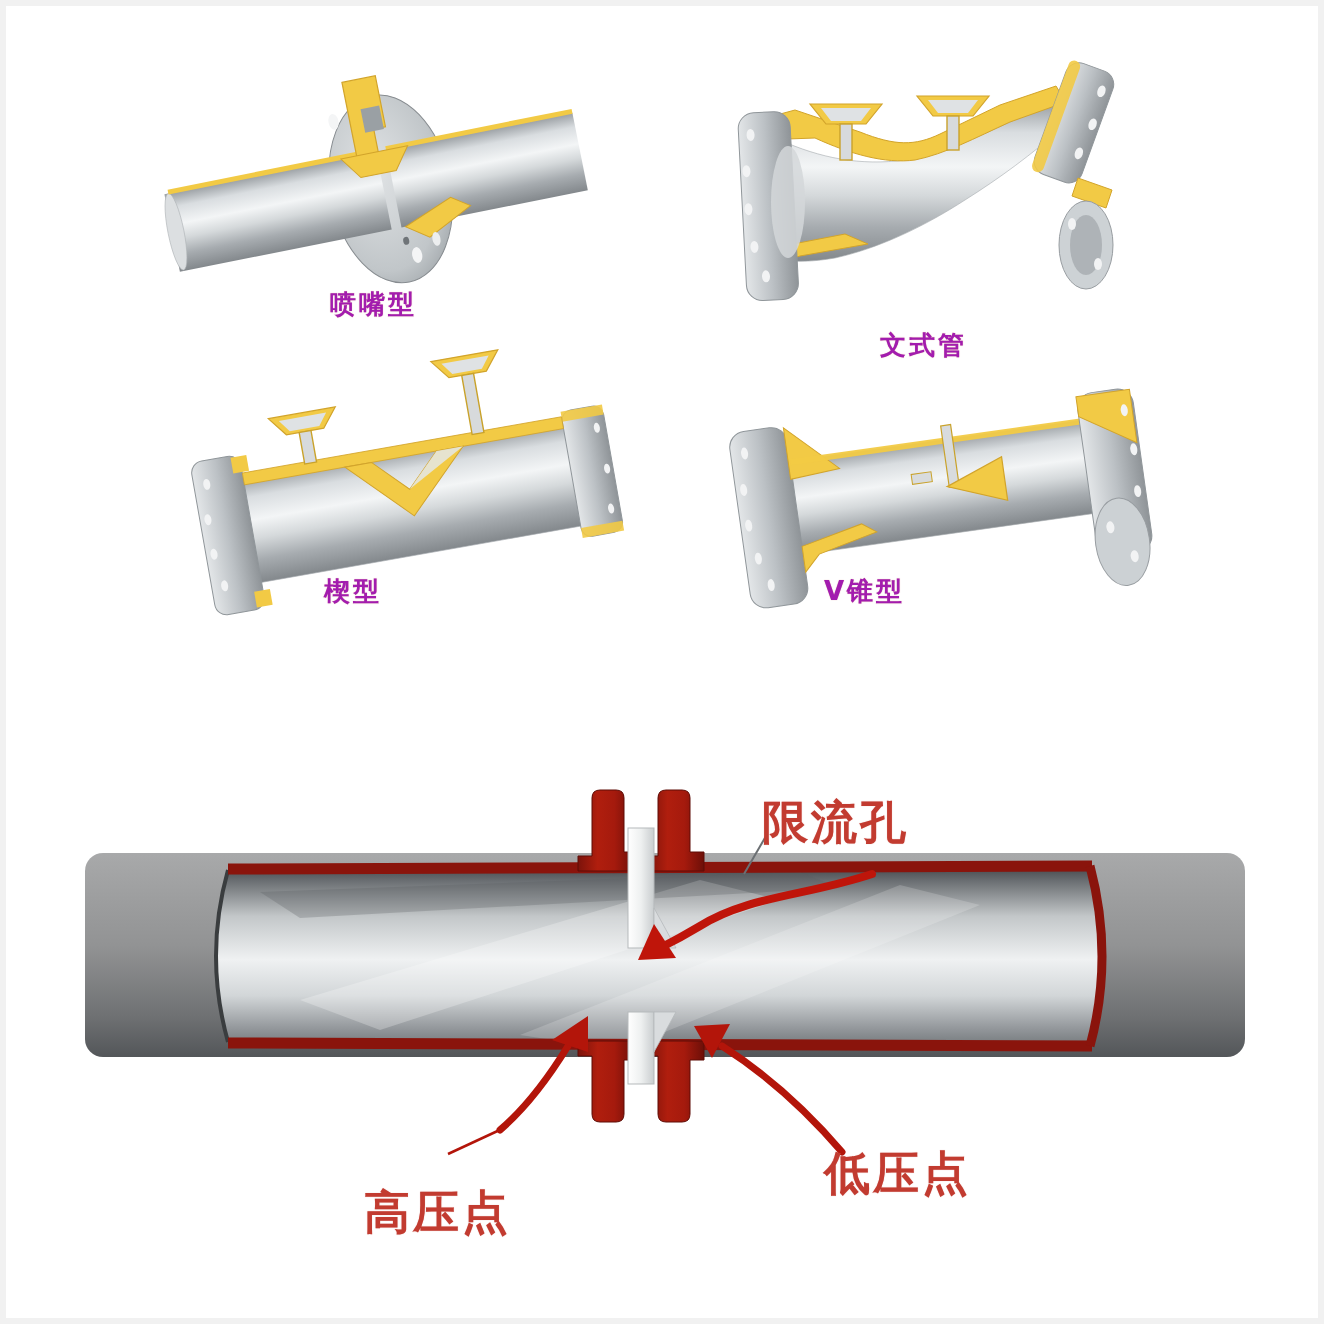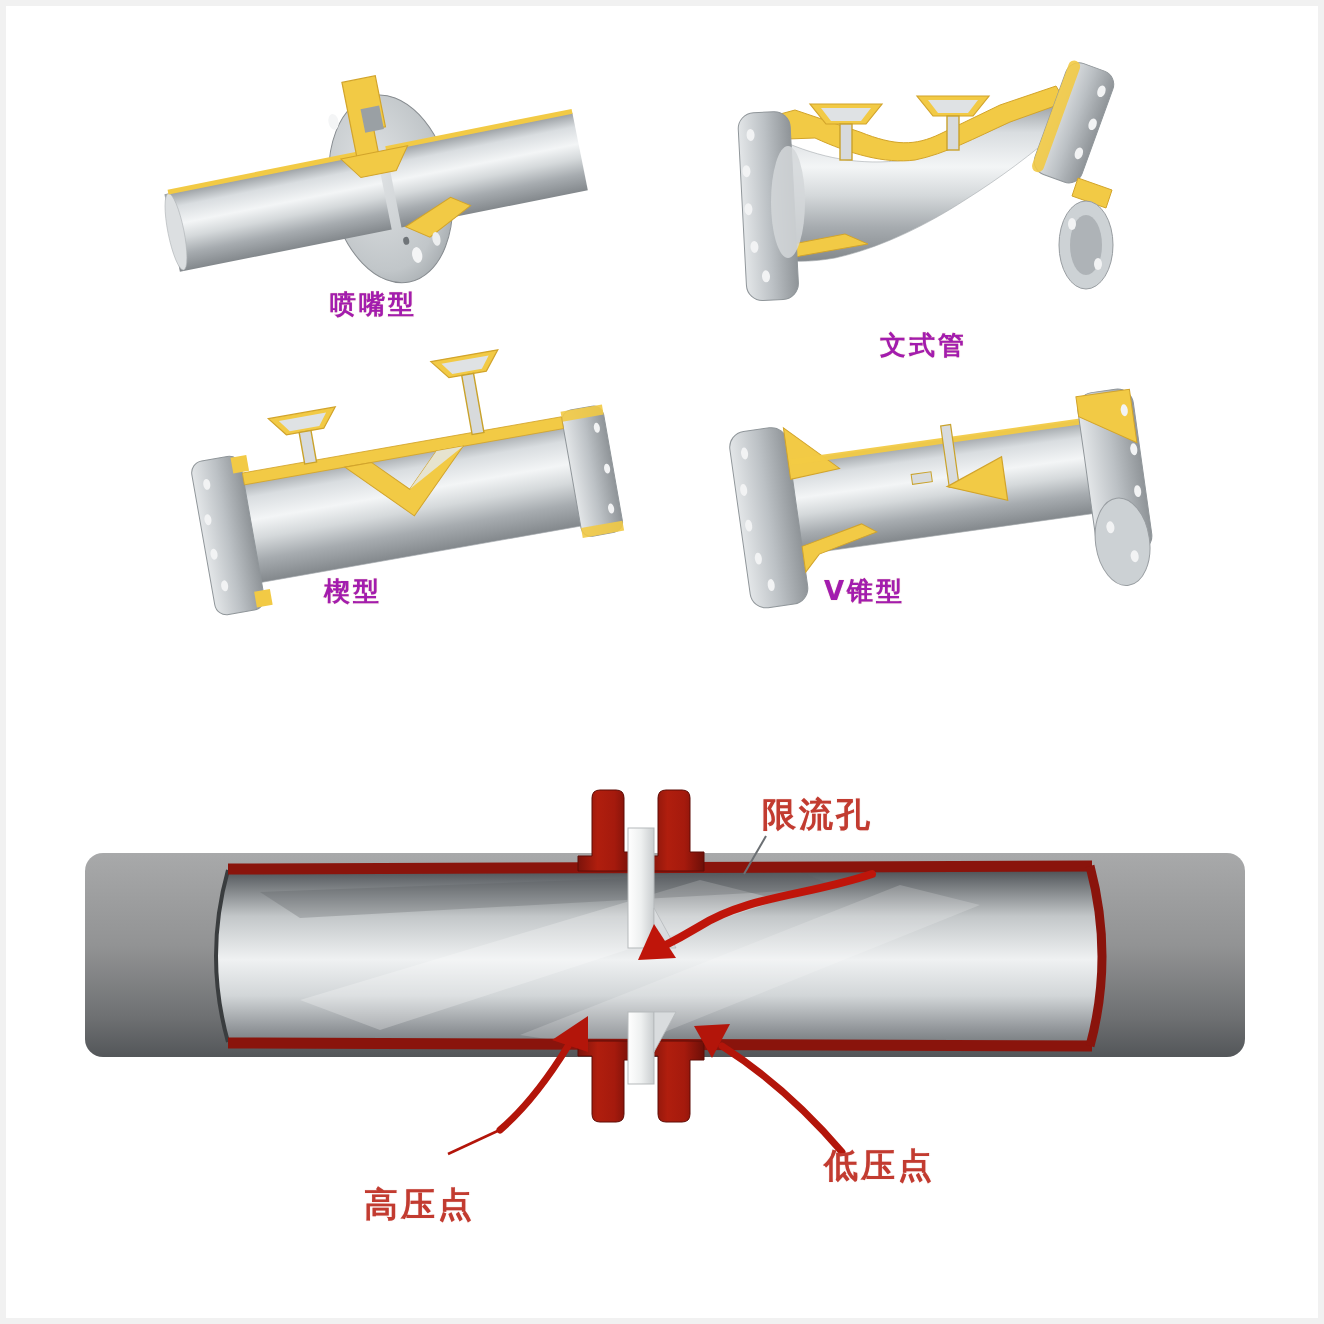--- a/index.html
+++ b/index.html
@@ -14,21 +14,21 @@
     position:absolute;left:10px;top:8px;
     font-size:27px;font-weight:bold;color:#2f2f2f;letter-spacing:1px;
     text-shadow:-2px -2px 0 #fff,2px -2px 0 #fff,-2px 2px 0 #fff,2px 2px 0 #fff,3px 3px 2px #ffffff;
   }
   .dev-label{
     position:absolute;text-align:left;
     font-size:26px;font-weight:bold;color:#a21caf;letter-spacing:3px;
     text-shadow:0 0 1px rgba(190,60,50,.45);
   }
   .callout{
-    position:absolute;font-size:34px;font-weight:bold;color:#c23b30;
+    position:absolute;font-size:46px;font-weight:bold;color:#c23b30;
     letter-spacing:3px;text-shadow:0 0 1px rgba(190,60,50,.4);
   }
   .big-title{
     position:absolute;left:505px;top:1106px;width:330px;text-align:center;
     font-size:56px;font-weight:bold;color:#c21d20;letter-spacing:5px;
     text-shadow:1px 1px 0 rgba(140,10,10,.35);
   }
 </style>
 </head>
 <body>

